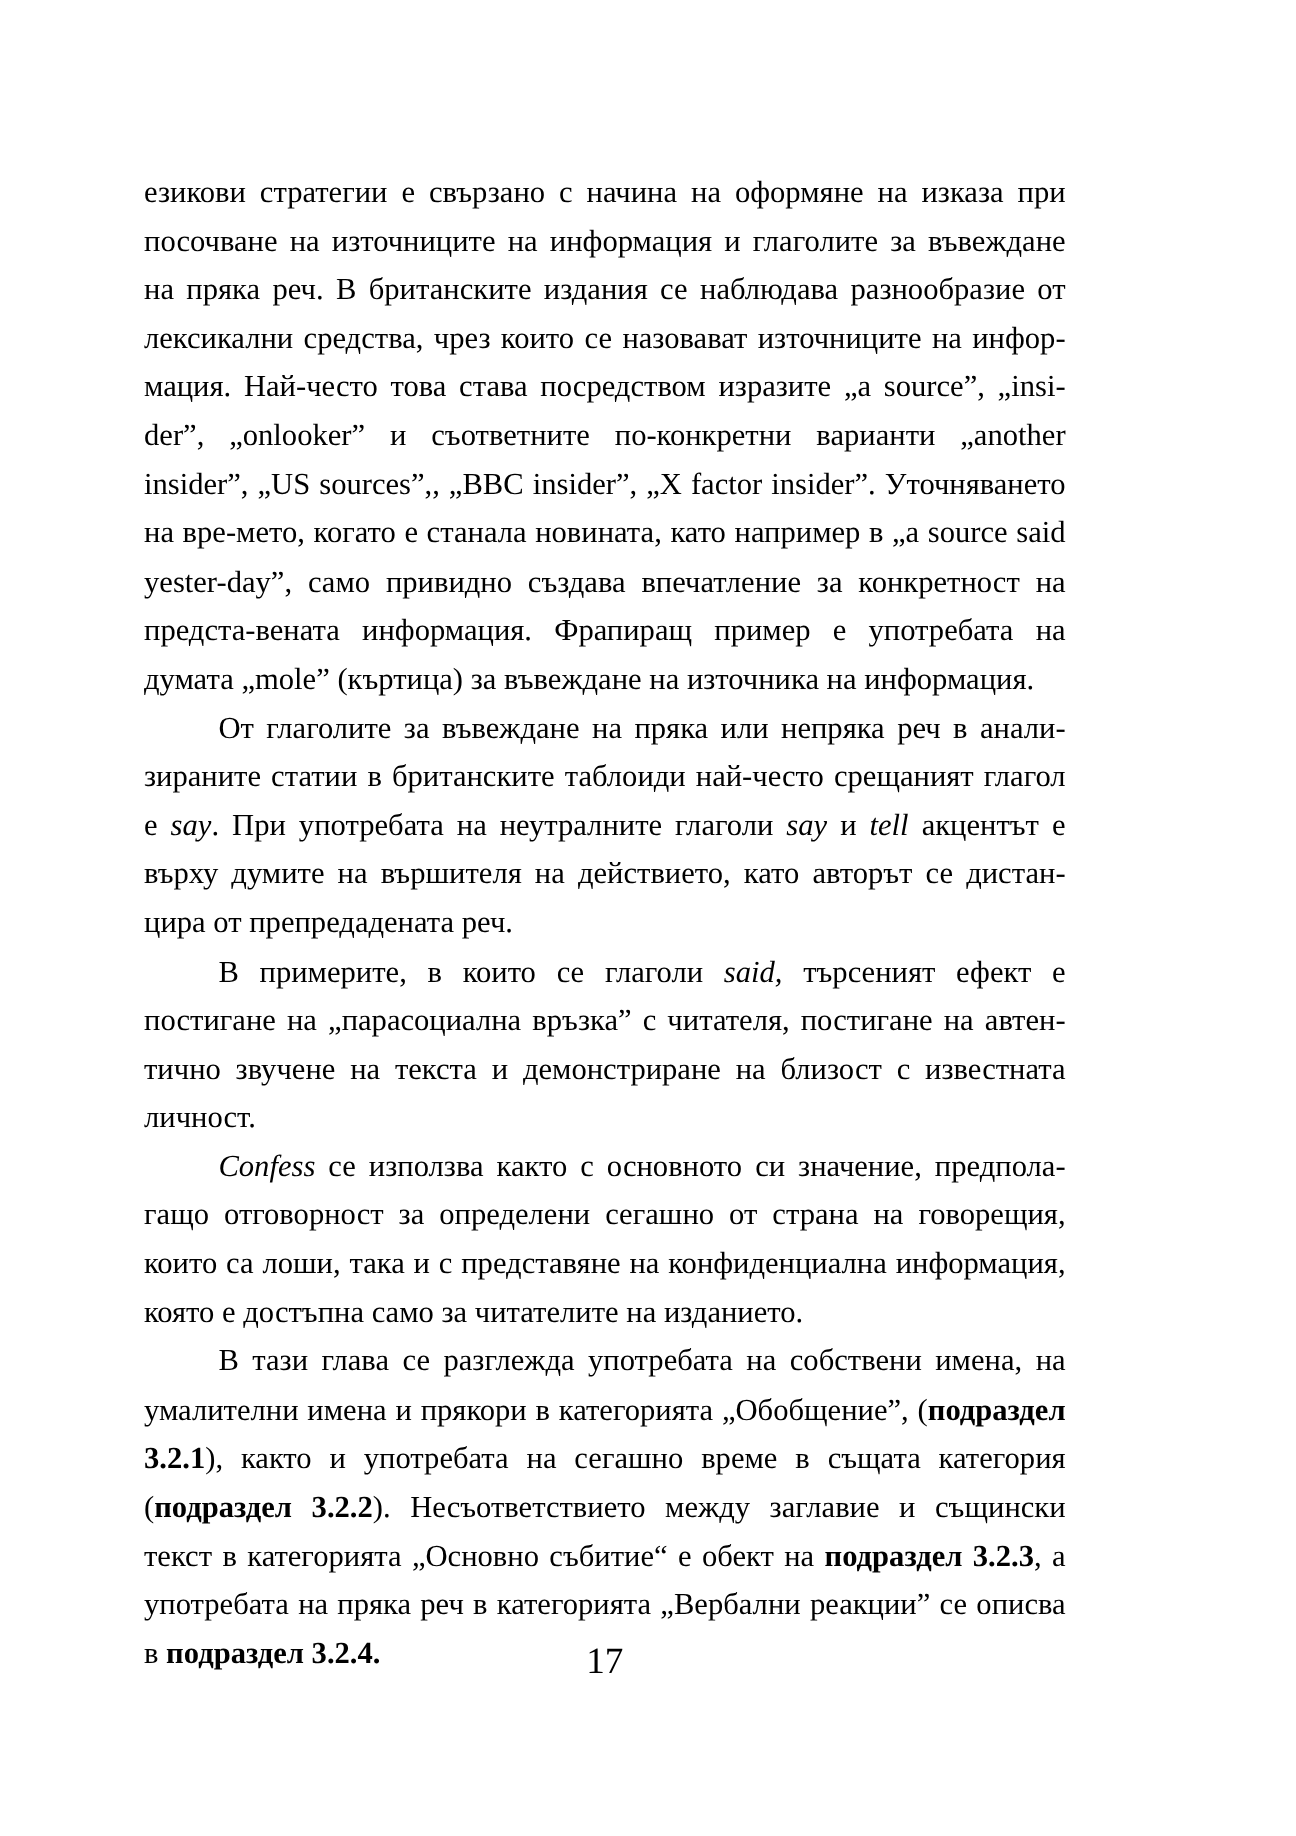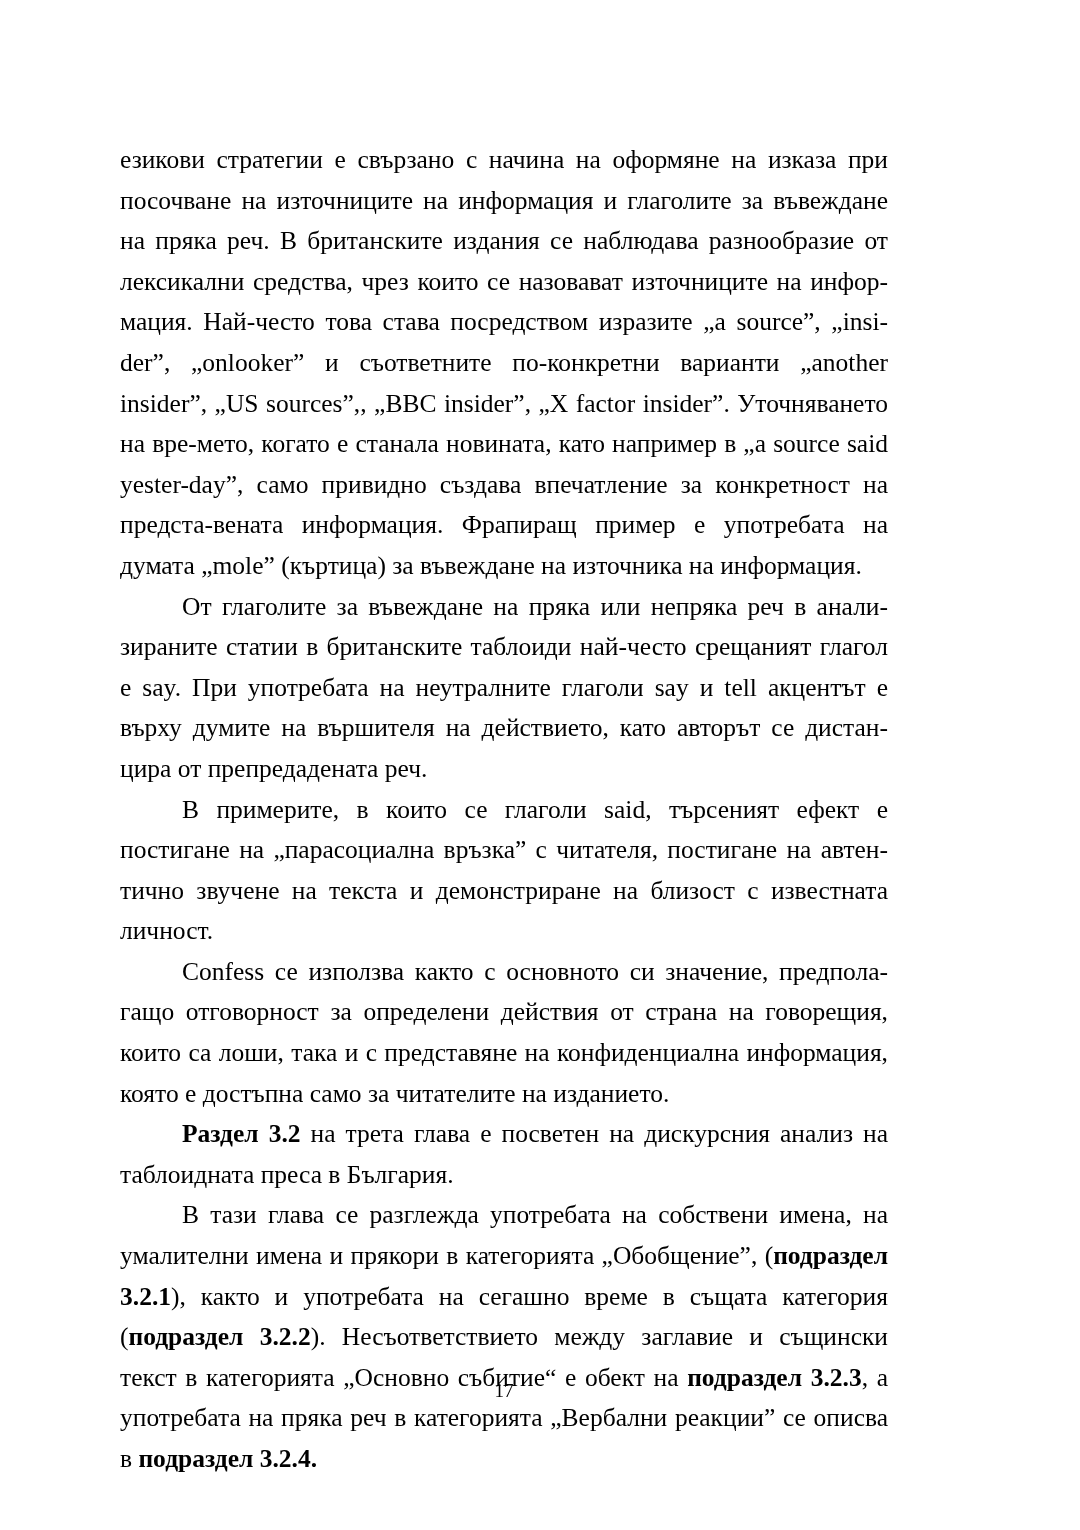--- a/index.html
+++ b/index.html
@@ -28,40 +28,40 @@
     hyphens: manual;
   }
   .para {
     margin: 0;
     text-align: justify;
   }
   .para.indent {
     text-indent: 62px;
   }
   .it {
+    font-style: italic;
   }
   .bd {
     font-weight: bold;
   }
   .folio {
     position: absolute;
     left: 0;
     right: 0;
     bottom: 128px;
     text-align: center;
-    font-size: 19px;
+    font-size: 31px;
     font-family: "Liberation Serif", serif;
   }
 </style>
 </head>
 <body>
 
 <div class="page">
   <div class="text-body" id="body-container">
       <p class="para"><span>езикови стратегии е свързано с начина на оформяне на изказа при посочване на източниците на информация и глаголите за въвеждане на пряка реч. В британските издания се наблюдава разнообразие от лексикални средства, чрез които се назовават източниците на инфор-мация. Най-често това става посредством изразите „a source”, „insi-der”, „onlooker” и съответните по-конкретни варианти „another insider”, „US sources”,, „BBC insider”, „X factor insider”. Уточняването на вре-мето, когато е станала новината, като например в „a source said yester-day”, само привидно създава впечатление за конкретност на предста-вената информация. Фрапиращ пример е употребата на думата „mole” (къртица) за въвеждане на източника на информация.</span></p>
       <p class="para indent"><span>От глаголите за въвеждане на пряка или непряка реч в анали-зираните статии в британските таблоиди най-често срещаният глагол е </span><span class="it">say</span><span>. При употребата на неутралните глаголи </span><span class="it">say</span><span> и </span><span class="it">tell</span><span> акцентът е върху думите на вършителя на действието, като авторът се дистан-цира от препредадената реч.</span></p>
       <p class="para indent"><span>В примерите, в които се глаголи </span><span class="it">said,</span><span> търсеният ефект е постигане на „парасоциална връзка” с читателя, постигане на автен-тично звучене на текста и демонстриране на близост с известната личност.</span></p>
-      <p class="para indent"><span class="it">Confess</span><span> се използва както с основното си значение, предпола-гащо отговорност за определени действия от страна на говорещия, които са лоши, така и с представяне на конфиденциална информация, която е достъпна само за читателите на изданието.</span></p>
-      <p class="para indent"><span class="bd">Раздел 3.2</span><span> на трета глава е посветен на дискурсния анализ на таблоидната преса в България.</span></p>
+      <p class="para indent"><span class="it">Confess</span><span> се използва както с основното си значение, предпола-гащо отговорност за определени сегашно от страна на говорещия, които са лоши, така и с представяне на конфиденциална информация, която е достъпна само за читателите на изданието.</span></p>
       <p class="para indent"><span>В тази глава се разглежда употребата на собствени имена, на умалителни имена и прякори в категорията „Обобщение”, (</span><span class="bd">подраздел 3.2.1</span><span>), както и употребата на сегашно време в същата категория (</span><span class="bd">подраздел 3.2.2</span><span>). Несъответствието между заглавие и същински текст в категорията „Основно събитие“ е обект на </span><span class="bd">подраздел 3.2.3</span><span>, а употребата на пряка реч в категорията „Вербални реакции” се описва в </span><span class="bd">подраздел 3.2.4.</span></p>
     </div>
   <div class="folio">17</div>
 </div>
 
 </body></html>

